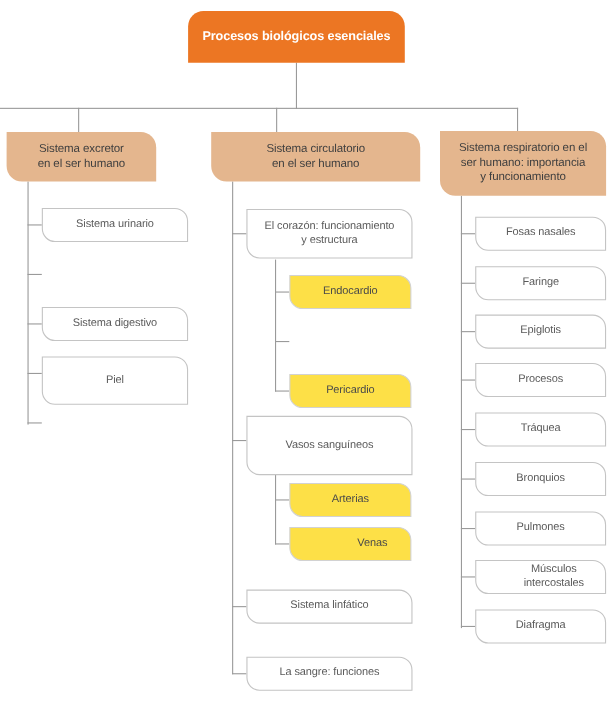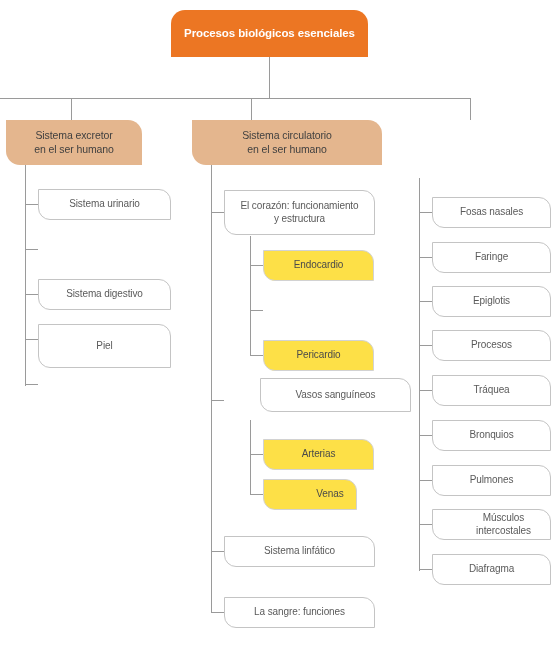--- a/index.html
+++ b/index.html
@@ -164,38 +164,45 @@
     </span>
   </div>
 
   <div class="node sub" style="left:263px; top:250px; width:111px; height:31px;">
     <span class="txt">Endocardio</span>
   </div>
   <div class="node sub" style="left:263px; top:340px; width:111px; height:31px;">
     <span class="txt">Pericardio</span>
   </div>
 
-  <div class="node leaf" style="left:224px; top:378px; width:151px; height:34px;margin-left:36px;">
+  <div class="node leaf" style="left:224px; top:378px; width:151px; height:54px;">
     <span class="txt">Vasos sanguíneos</span>
   </div>
 
   <div class="node sub" style="left:263px; top:439px; width:111px; height:31px;">
     <span class="txt">Arterias</span>
   </div>
-  <div class="node sub" style="left:263px; top:479px; width:94px; height:31px;padding-left:48px;">
+  <div class="node sub" style="left:263px; top:479px; width:111px; height:31px;padding-left:48px;">
     <span class="txt">Venas</span>
   </div>
 
   <div class="node leaf" style="left:224px; top:536px; width:151px; height:31px;">
     <span class="txt">Sistema linfático</span>
   </div>
   <div class="node leaf" style="left:224px; top:597px; width:151px; height:31px;">
     <span class="txt">La sangre: funciones</span>
   </div>
 
+  <div class="node branch" style="left:400px; top:119px; width:151px; height:59px;">
+    <span class="txt">
+      <span>Sistema respiratorio en el</span><br>
+      <span>ser humano: importancia</span><br>
+      <span>y funcionamiento</span>
+    </span>
+  </div>
 
   <div class="node leaf" style="left:432px; top:197px; width:119px; height:31px;">
     <span class="txt">Fosas nasales</span>
   </div>
   <div class="node leaf" style="left:432px; top:242px; width:119px; height:31px;">
     <span class="txt">Faringe</span>
   </div>
   <div class="node leaf" style="left:432px; top:286px; width:119px; height:31px;">
     <span class="txt">Epiglotis</span>
   </div>

